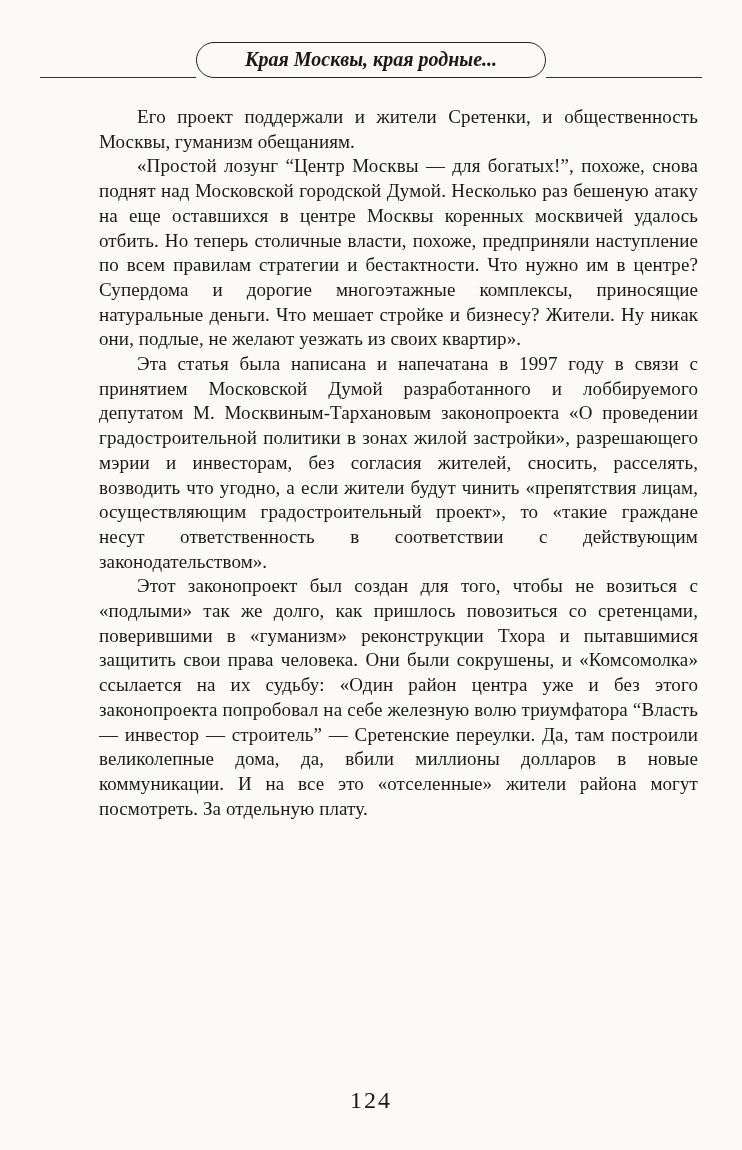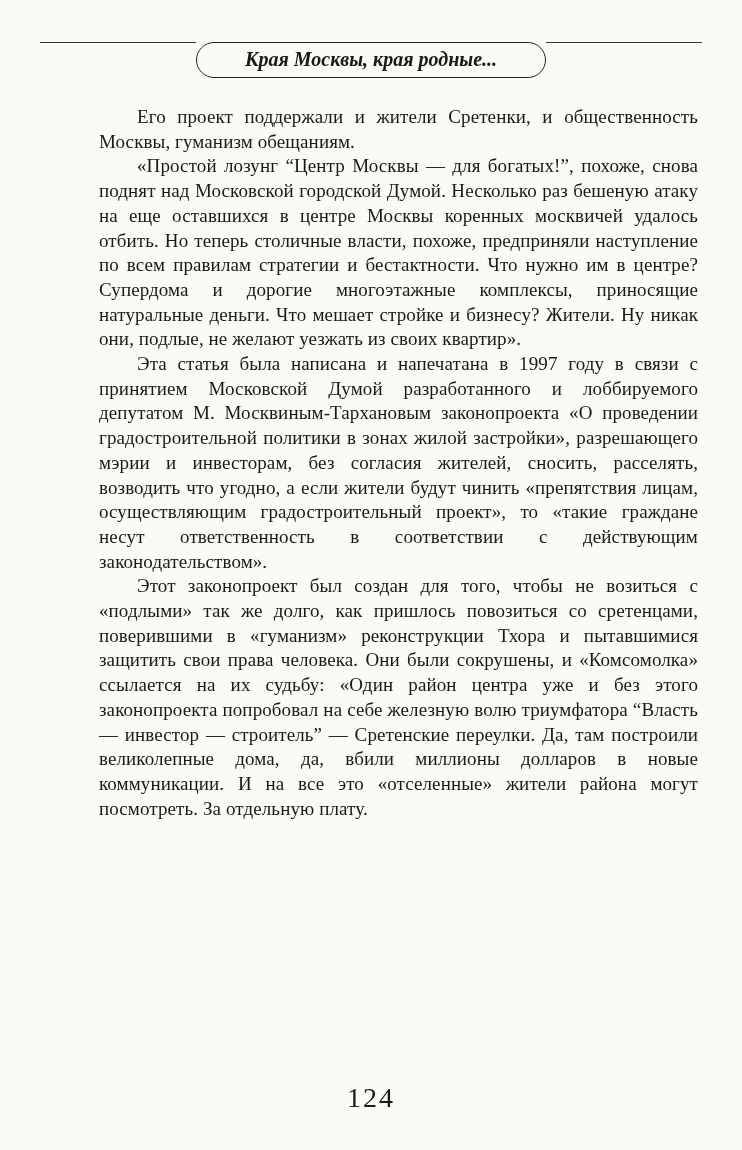--- a/index.html
+++ b/index.html
@@ -13,21 +13,21 @@
     height: 1150px;
     margin: 0 auto;
     background: #fbfaf6;
     color: #1b1916;
     font-family: "Liberation Serif", "DejaVu Serif", serif;
     box-sizing: border-box;
     overflow: hidden;
   }
   .header {
     display: flex;
-    align-items: flex-start;
+    align-items: flex-end;
     margin: 42px 40px 0 40px;
   }
   .header .rule {
     flex: 1;
     height: 0;
     border-top: 1.5px solid #35322e;
   }
   .header .pill {
     border: 1.7px solid #26231f;
     border-radius: 22px;
@@ -53,21 +53,21 @@
   }
   .body-text p.no-indent {
     text-indent: 0;
   }
   .page-number {
     position: absolute;
     left: 0;
     right: 0;
     bottom: 36px;
     text-align: center;
-    font-size: 28px;
+    font-size: 24px;
     letter-spacing: 2px;
   }
 </style>
 </head>
 <body>
 
 <div class="page">
 
   <div class="header">
     <span class="rule"></span>

